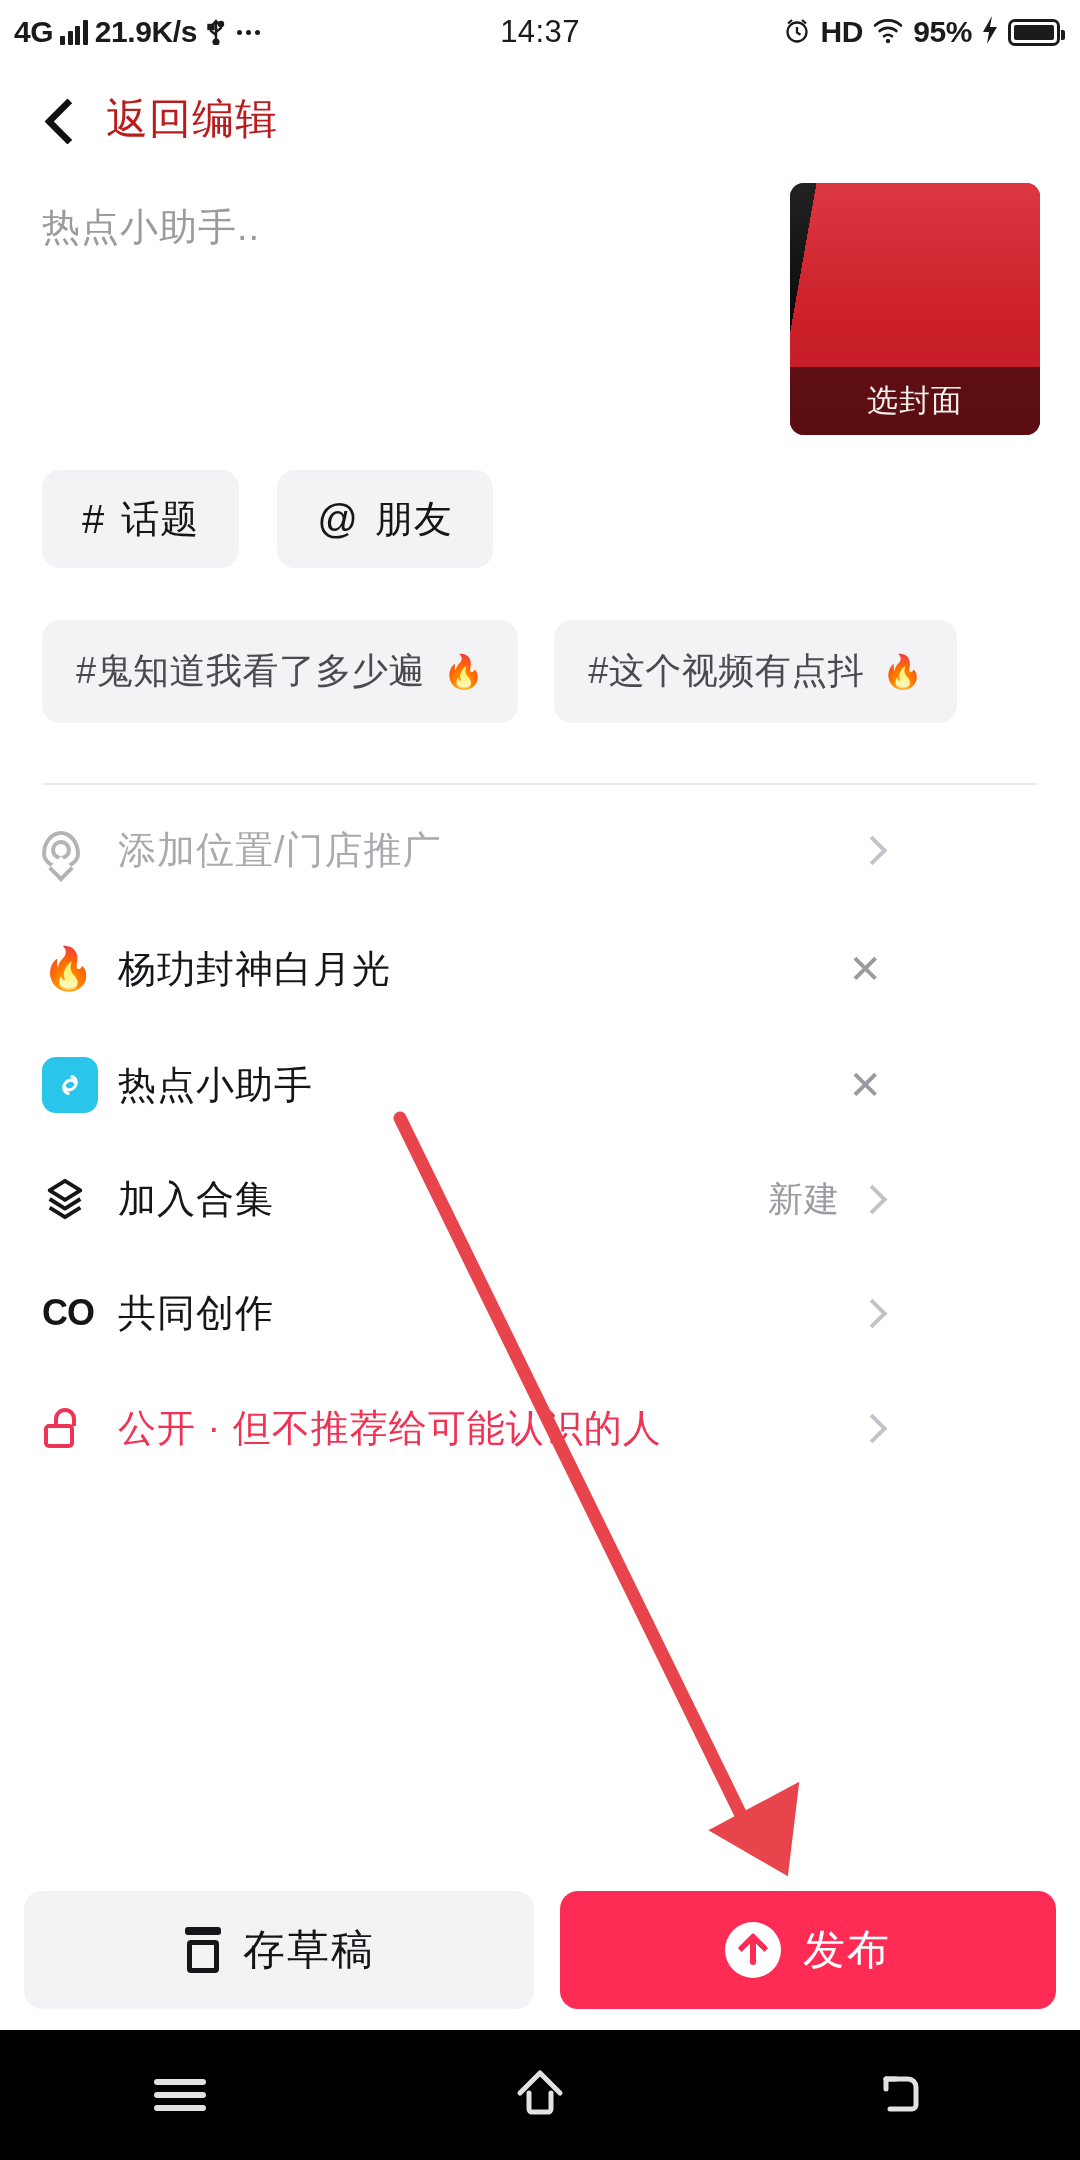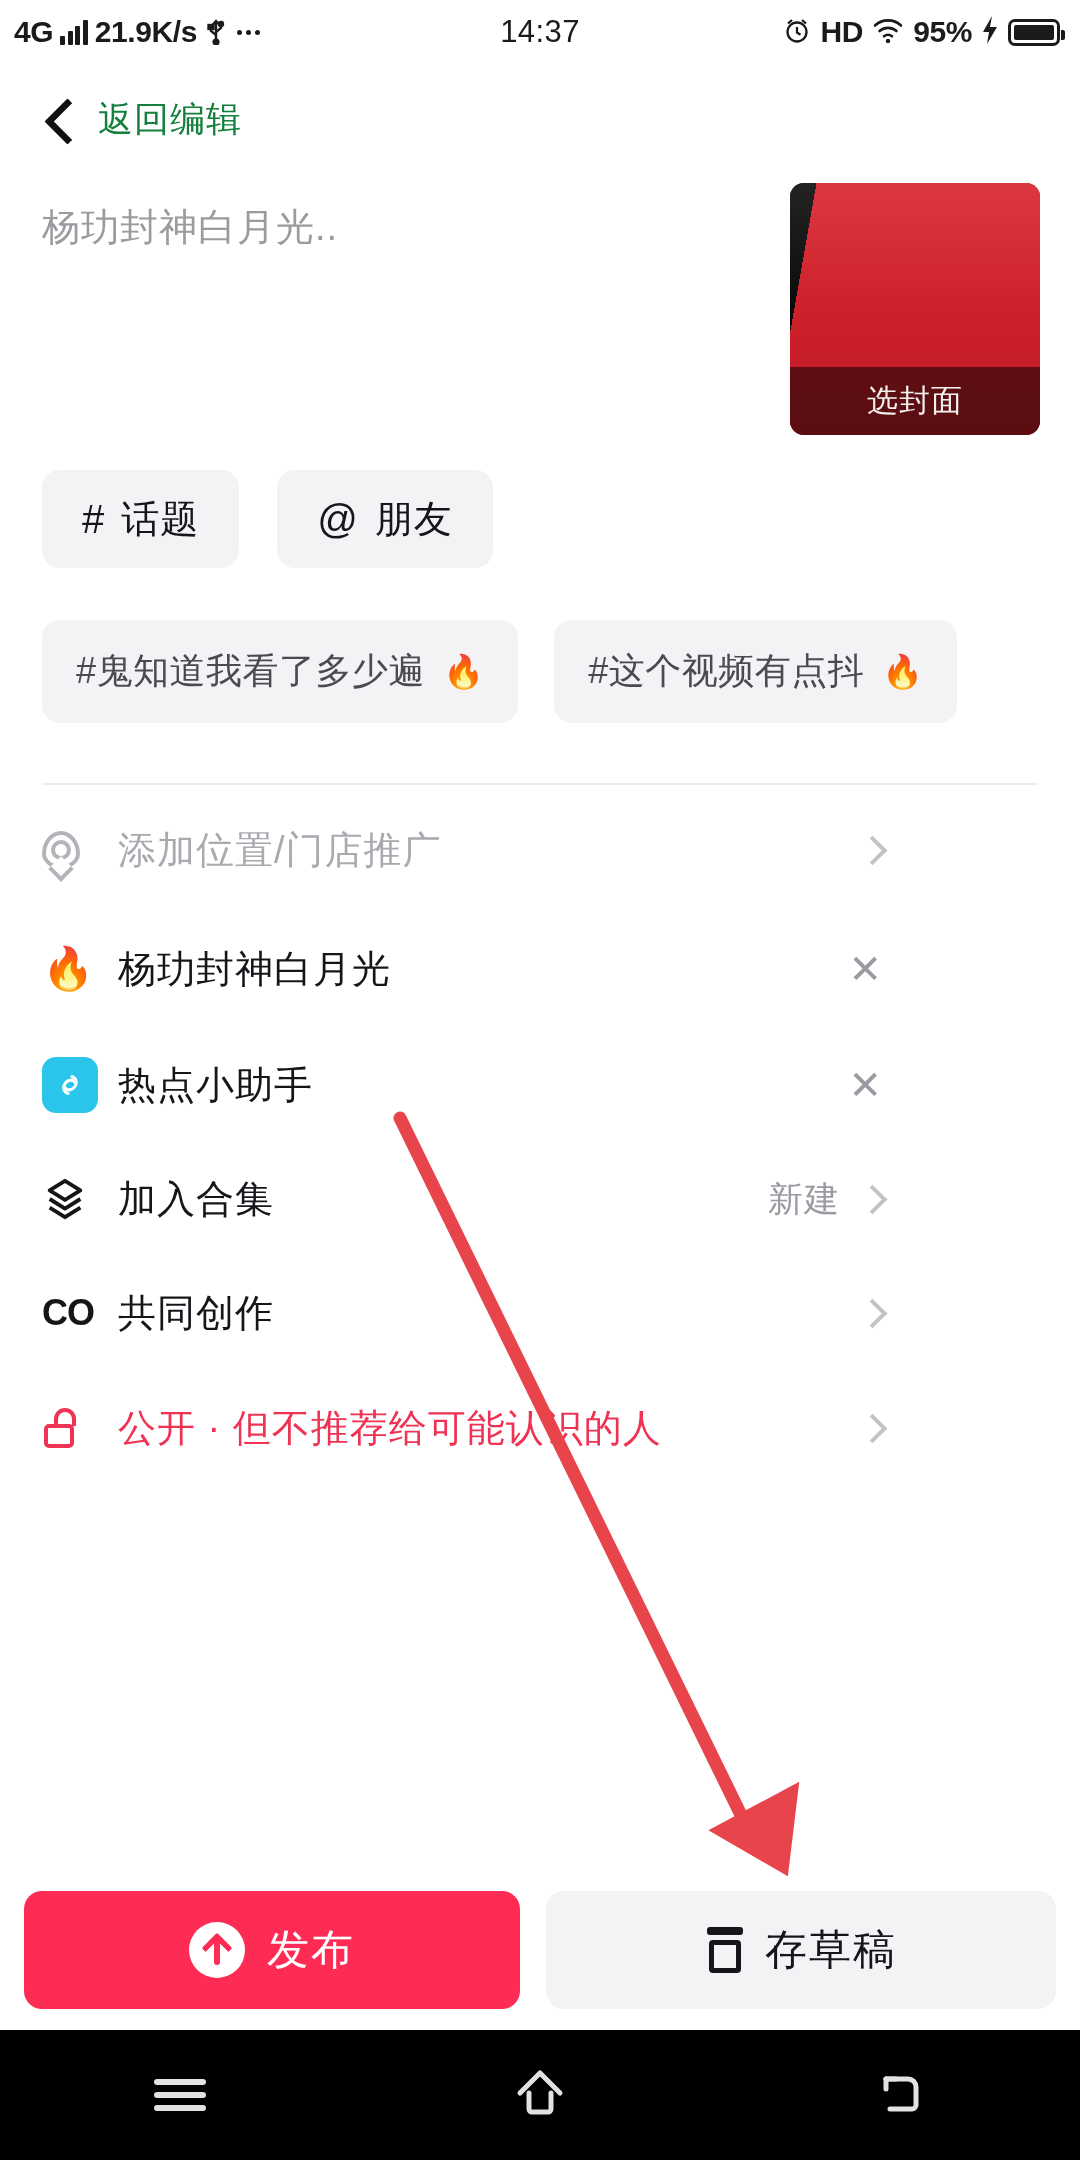--- a/index.html
+++ b/index.html
@@ -41,21 +41,21 @@
   .batt i{ display:block; height:100%; width:100%; background:#1b1b1b; border-radius:2px; }
 
   
   .header{ position:absolute; top:64px; left:0; width:1080px; height:110px; display:flex; align-items:center; }
   .back-chevron{ margin-left:42px; width:34px; height:34px; position:relative; }
   .back-chevron::before{
     content:""; position:absolute; left:9px; top:3px; width:26px;height:26px;
     border-left:7px solid #111; border-bottom:7px solid #111;
     transform:rotate(45deg); border-radius:2px;
   }
-  .back-label{ margin-left:22px; font-size:35px; color:#15803d; letter-spacing:1px; }
+  .back-label{ margin-left:30px; font-size:42px; color:#b91c1c; letter-spacing:1px; }
 
   
   .desc-zone{ position:absolute; top:176px; left:0; width:1080px; height:270px; }
   .desc-ph{
     position:absolute; left:42px; top:26px; font-size:38px; color:#9a9a9f; letter-spacing:1px;
   }
   .cover{
     position:absolute; right:40px; top:7px; width:250px; height:252px;
     border-radius:14px; overflow:hidden;
     background:#7f1d1d;
@@ -250,21 +250,21 @@
         </span>
     </div>
   </div>
 
   <div class="header">
     <div class="back-chevron"></div>
     <div class="back-label">返回编辑</div>
   </div>
 
   <div class="desc-zone">
-    <div class="desc-ph">杨玏封神白月光..</div>
+    <div class="desc-ph">热点小助手..</div>
     <div class="cover">
       <div class="cover-img"></div>
       <div class="cover-bar">
         <span>选封面</span>
       </div>
     </div>
   </div>
 
   <div class="chiprow chips-a">
     <div class="chip chip-a">
@@ -365,30 +365,30 @@
       </span>
       <span class="txt pink">公开 · 但不推荐给可能认识的人</span>
       <span class="right">
         <span class="chev"></span>
       </span>
     </div>
 
   </div>
 
   <div class="bottombar">
-    <div class="btn btn-pub">
-      <span class="up-ic"></span>
-      <span class="lbl">发布</span>
-    </div>
     <div class="btn btn-draft">
       <span class="draft-ic">
           <span class="lid"></span>
           <span class="cup"></span>
         </span>
       <span class="lbl">存草稿</span>
+    </div>
+    <div class="btn btn-pub">
+      <span class="up-ic"></span>
+      <span class="lbl">发布</span>
     </div>
   </div>
 
   <div class="androidnav">
     <div class="nav-btn">
       <span class="ham">
           <i></i>
           <i></i>
           <i></i>
         </span>

